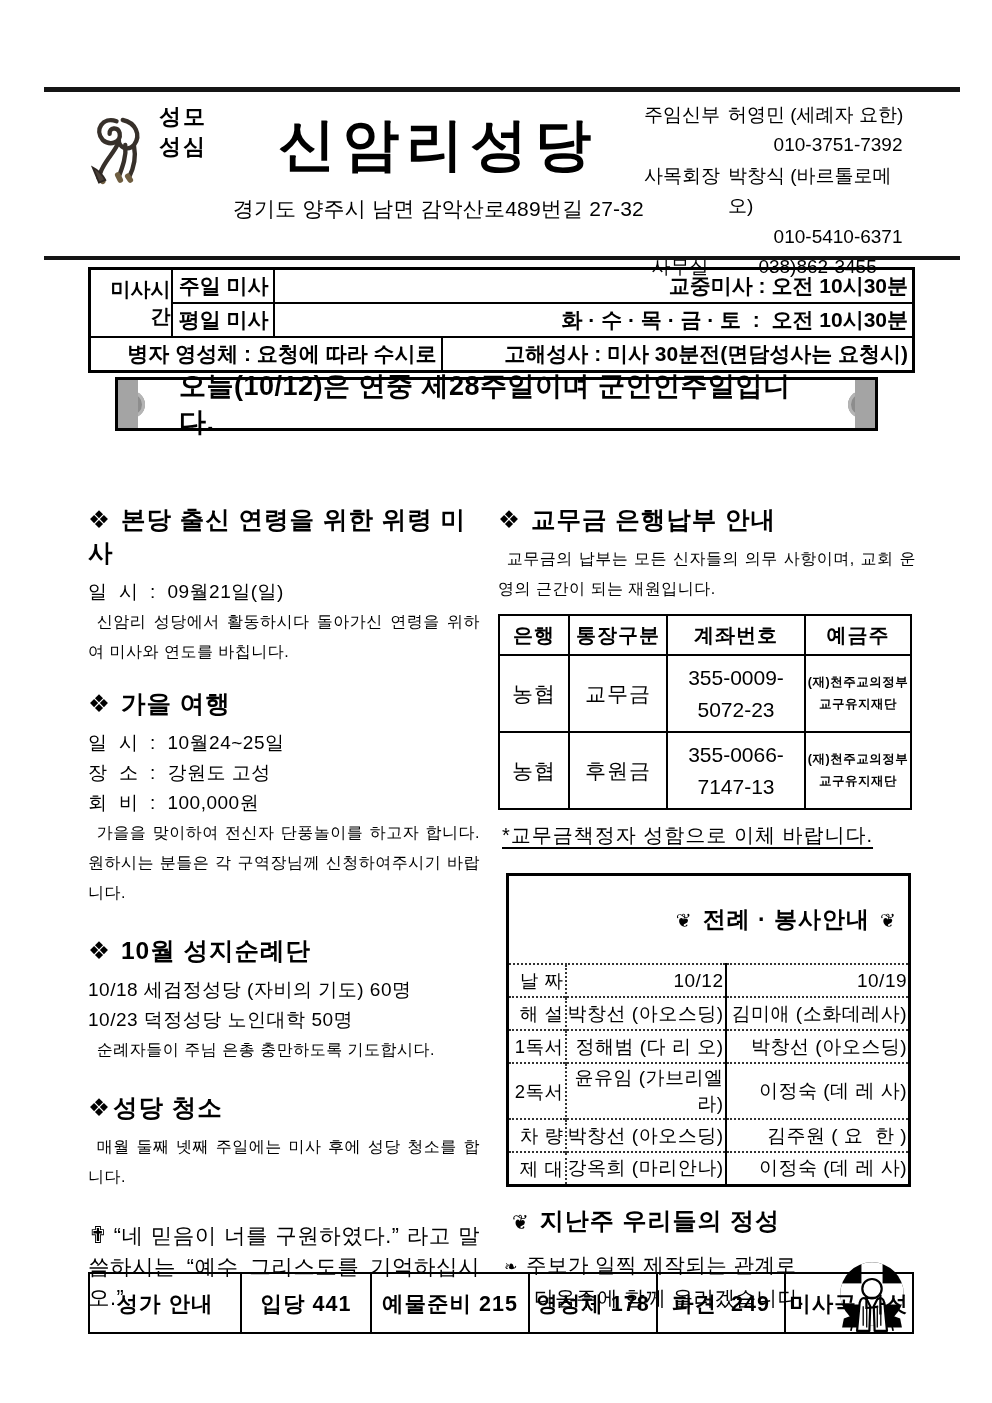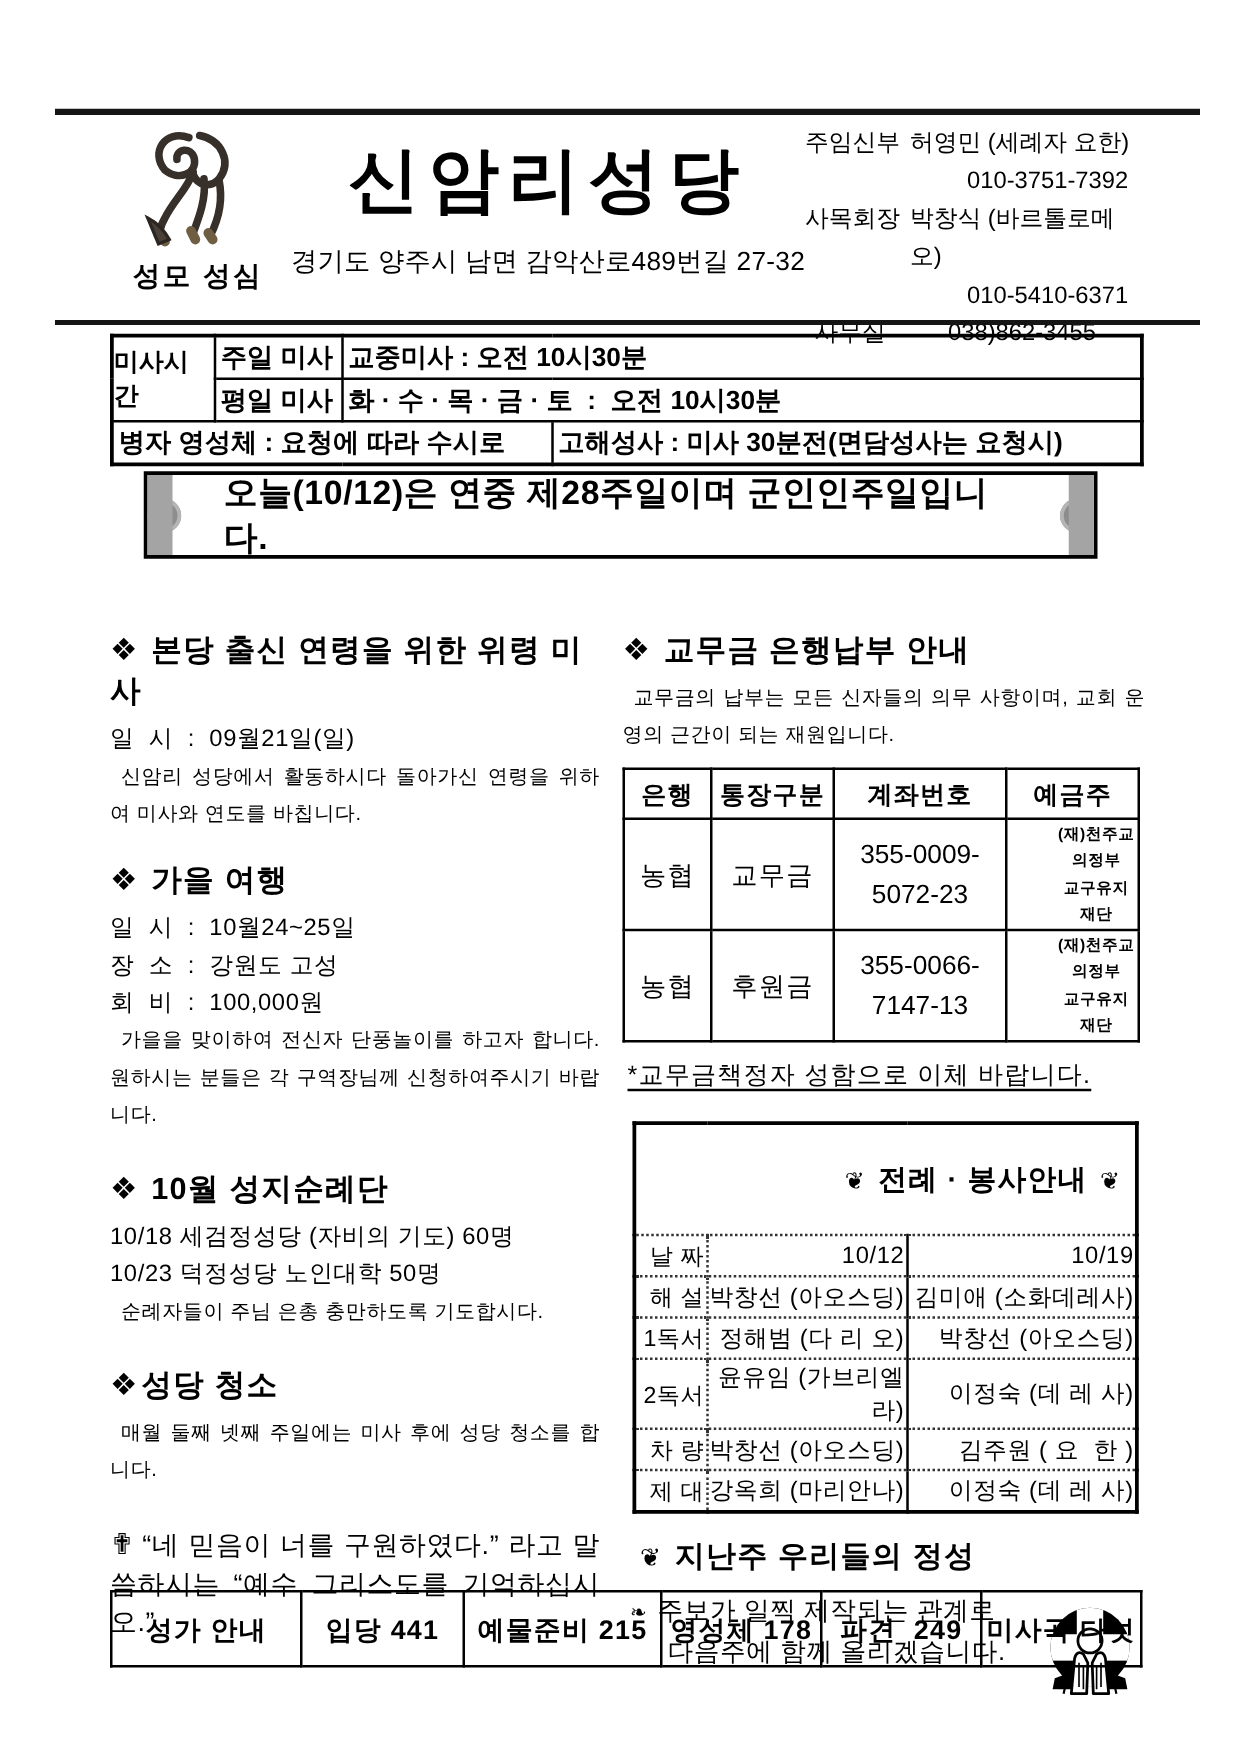--- a/index.html
+++ b/index.html
@@ -8,46 +8,46 @@
     font-family:"Liberation Sans","DejaVu Sans",sans-serif;
     position:relative;overflow:hidden;
   }
   .page{position:relative;width:992px;height:1403px;}
   .rule{position:absolute;background:#151515;}
   .rule.top{left:44px;top:87px;width:916px;height:5px;}
   .rule.mid{left:44px;top:256px;width:916px;height:4px;}
 
   
   .header{position:absolute;left:84px;top:98px;width:832px;height:152px;display:flex;}
-  .logo-block{width:152px;display:flex;flex-direction:column;align-items:center;}
+  .logo-block{width:152px;display:flex;flex-direction:row;align-items:flex-start;}
   .logo-block svg{width:106px;height:104px;}
   .logo-caption{font-weight:bold;font-size:22px;letter-spacing:2px;margin-top:4px;}
   .title-block{flex:1;text-align:center;padding-top:8px;}
   .parish-title{font-size:57px;font-weight:800;letter-spacing:7px;line-height:1.0;margin:10px 0 0 0;}
   .address{font-size:21px;letter-spacing:0.2px;margin-top:22px;white-space:nowrap;}
   .contacts{width:278px;font-size:19px;line-height:1.6;padding-top:2px;}
   .contact-row{display:flex;}
   .contact-row .role{width:84px;flex:none;}
   .contact-row .val{flex:1;}
   .contact-row.phone .val{text-indent:2.4em;}
   .contact-row.office .role{text-indent:0.4em;}
   .contact-row.office .val{text-indent:1.6em;}
 
   
   table{border-collapse:collapse;}
   .mass-table{position:absolute;left:88px;top:267px;width:824px;table-layout:fixed;}
-  .mass-table td{border:2px solid #000;text-align:left;font-size:21px;font-weight:600;
+  .mass-table td{border:2px solid #000;text-align:right;font-size:21px;font-weight:600;
     padding:2px 4px;white-space:pre-wrap;}
   .mass-table{border:3px solid #000;}
   .mass-table td.corner{font-size:20px;padding:0;}
   .mass-table tr{height:30px;}
   .mass-table tr.last{height:34px;}
 
   
-  .banner{position:absolute;left:115px;top:377px;width:763px;height:70px;border:3px solid #000;
+  .banner{position:absolute;left:115px;top:377px;width:763px;height:54px;border:3px solid #000;
     box-sizing:border-box;display:flex;align-items:center;justify-content:center;gap:34px;}
   .banner .bar{position:absolute;top:0;bottom:0;width:20px;background:#a4a4a4;}
   .banner .bar.left{left:0;}
   .banner .bar.right{right:0;}
   .banner-text{font-size:27px;font-weight:700;letter-spacing:0.5px;}
   .medal{width:27px;height:27px;border-radius:50%;background:#8d8d8d;color:#fff;
     display:flex;align-items:center;justify-content:center;font-size:15px;flex:none;
     box-shadow:inset 0 0 0 3px #b5b5b5;}
 
   
@@ -64,21 +64,21 @@
   .quote .cross{font-size:23px;margin-right:6px;}
 
   
   .bank-table{width:412px;margin-top:10px;border:2.5px solid #000;table-layout:fixed;}
   .bank-table td{border:2px solid #000;text-align:center;vertical-align:middle;}
   .bank-table tr.head{height:40px;}
   .bank-table tr.head td{font-size:20px;font-weight:600;letter-spacing:1px;}
   .bank-table tr.data{height:77px;}
   .bank-table td.cell{font-size:21px;letter-spacing:1px;}
   .bank-table td.acct{font-size:21px;line-height:32px;}
-  .bank-table td.holder{font-size:12.5px;font-weight:bold;line-height:1.7;letter-spacing:0.5px;padding-left:39px;}
+  .bank-table td.holder{font-size:12.5px;font-weight:bold;line-height:1.7;letter-spacing:0.5px;}
   .bank-note{margin-top:12px;font-size:20px;letter-spacing:1px;text-decoration:underline;
     text-underline-offset:5px;padding-left:4px;}
 
   
   .lit-table{width:402px;margin:24px 0 0 8px;border:3px solid #000;table-layout:fixed;}
   .lit-table td{text-align:right;vertical-align:middle;font-size:19px;letter-spacing:0.5px;
     white-space:pre-wrap;overflow:hidden;}
   .lit-table tr.title-row{height:42px;}
   .lit-table .lit-title{font-size:23px;font-weight:bold;letter-spacing:1px;border-bottom:2px dotted #333;}
   .lit-table .orn{font-size:19px;margin:0 10px;}

